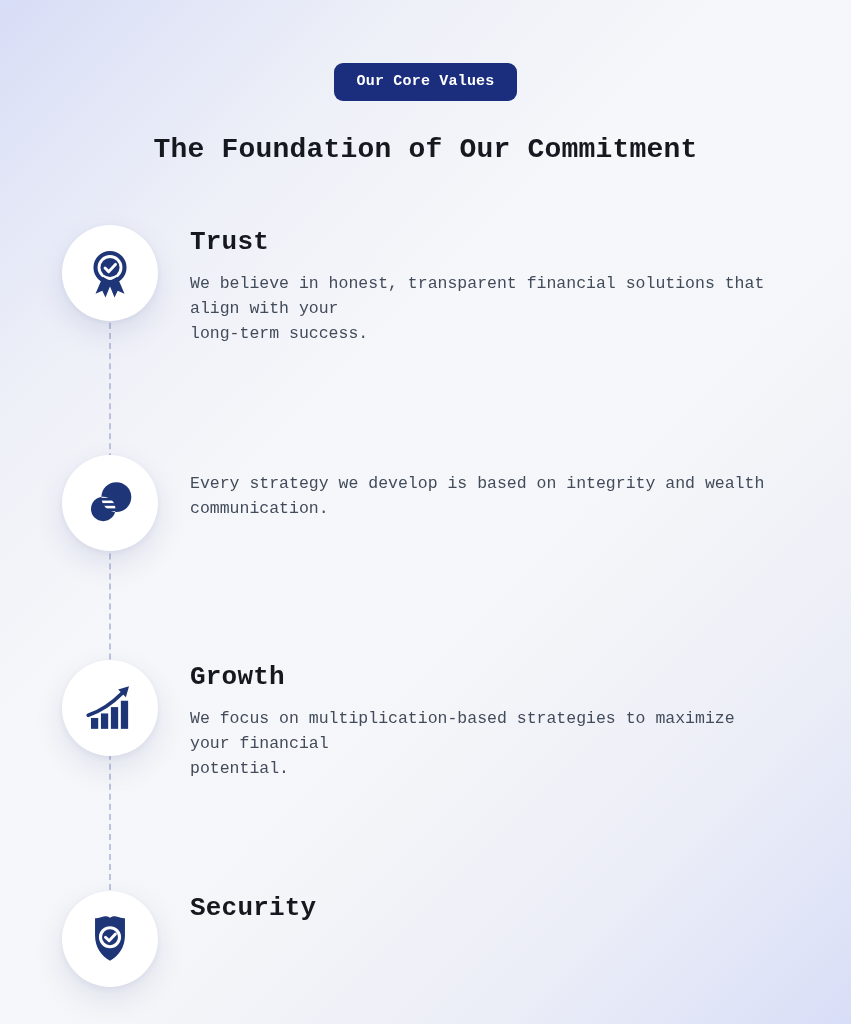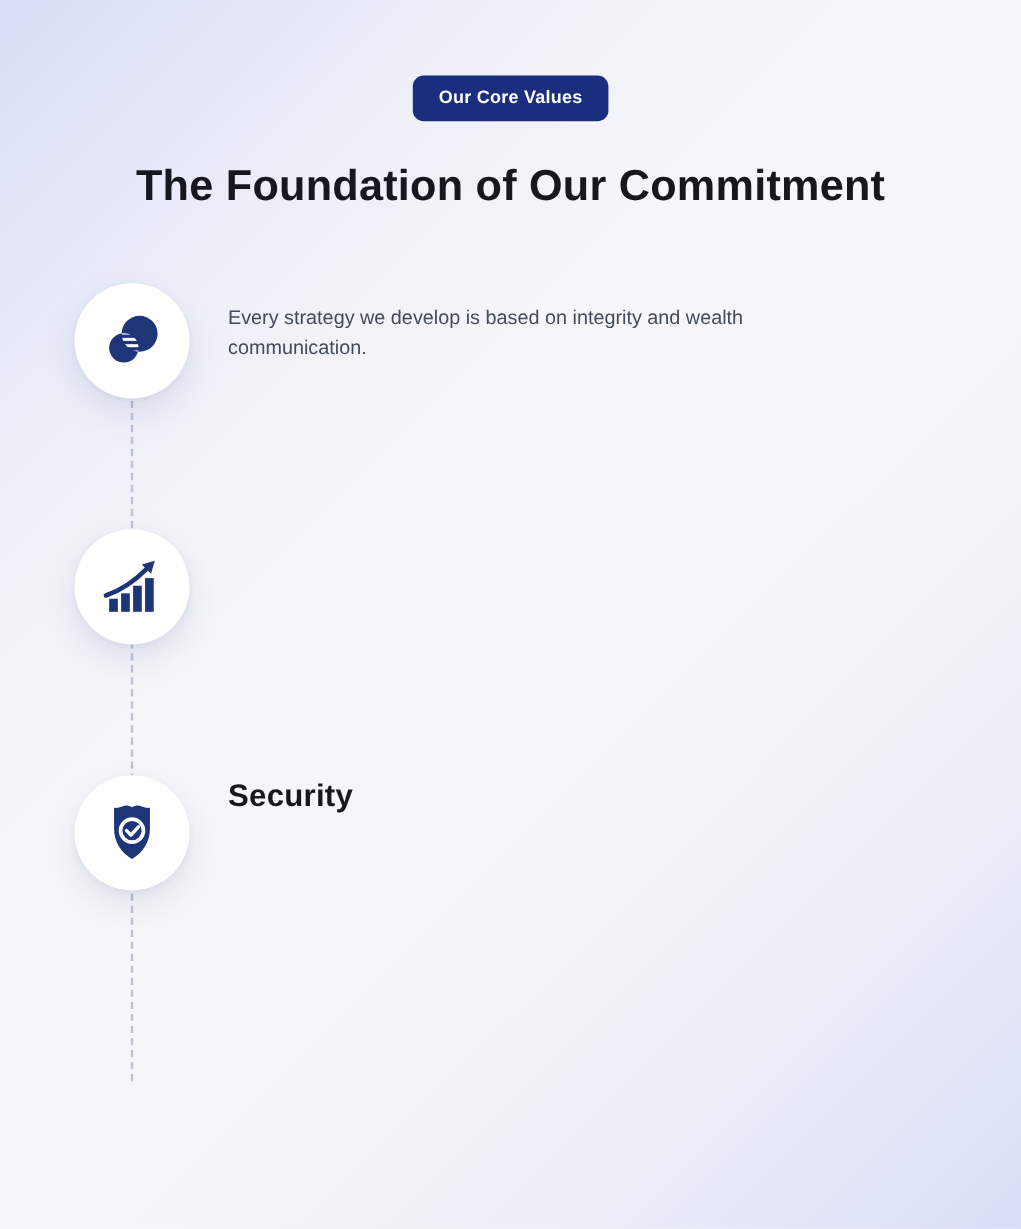--- a/index.html
+++ b/index.html
@@ -7,36 +7,36 @@
     --badge-bg:#1b2d7d;
     --title:#15181e;
     --body:#424b5a;
   }
   *{box-sizing:border-box;margin:0;padding:0;}
   html,body{width:851px;height:1024px;overflow:hidden;}
   body{
     font-family:"Liberation Sans","DejaVu Sans",sans-serif;
     background:linear-gradient(135deg,#d7ddf6 0%,#eef0f8 22%,#f6f7fa 40%,#f5f6f9 60%,#eceef7 80%,#d8def7 100%);
   }
-  .page{width:851px;height:840px;position:relative;}
+  .page{width:851px;height:840px;position:relative;font-family:Liberation Mono, monospace;}
   .header{text-align:center;padding-top:63px;}
   .badge{
     display:inline-block;
     background:var(--badge-bg);
     color:#ffffff;
     font-weight:700;
     font-size:15px;
     line-height:18px;
     padding:10px 22px;
     border-radius:9px;
     letter-spacing:.2px;
   }
   .main-title{
     margin-top:33px;
-    font-size:36px;
+    font-size:28px;
     font-weight:700;
     color:var(--title);
     letter-spacing:.2px;
   }
   .items{
     position:relative;
     margin-top:60px;
     padding-left:62px;
   }
   .timeline-line{
@@ -88,20 +88,38 @@
 <div class="page">
 
   <div class="header">
     <div class="badge">Our Core Values</div>
     <h1 class="main-title">The Foundation of Our Commitment</h1>
   </div>
 
   <div class="items">
     <div class="timeline-line"></div>
 
+    <div class="item">
+      <div class="icon-circle">
+        <span>
+          <svg viewBox="0 0 64 64" fill="none">
+            <path d="M24 36 L16 55 L23.5 51.5 L27 59 L34 42 Z" fill="currentColor"></path>
+            <path d="M40 36 L48 55 L40.5 51.5 L37 59 L30 42 Z" fill="currentColor"></path>
+            <circle cx="32" cy="26" r="16" stroke="currentColor" stroke-width="4.5"></circle>
+            <circle cx="32" cy="26" r="10.5" fill="currentColor"></circle>
+            <path d="M26.5 26.5 l4 4 l7.5 -8" stroke="#ffffff" stroke-width="3.2" stroke-linecap="round" stroke-linejoin="round"></path>
+          </svg>
+        </span>
+      </div>
+      <div class="content">
+        <h2 class="item-title">Trust</h2>
+        <p class="item-desc">We believe in honest, transparent financial solutions that align with your
+long-term success.</p>
+      </div>
+    </div>
 
     <div class="item">
       <div class="icon-circle">
         <span>
           <svg viewBox="0 0 64 64" fill="none">
             <defs>
               <clipPath id="clipBig">
                   <circle cx="39" cy="25.5" r="16.5"></circle>
                 </clipPath>
               <clipPath id="clipSmall">
@@ -134,20 +152,23 @@
             <rect x="11" y="43" width="8" height="12" fill="currentColor"></rect>
             <rect x="22" y="38" width="8" height="17" fill="currentColor"></rect>
             <rect x="33" y="31" width="8" height="24" fill="currentColor"></rect>
             <rect x="44" y="24" width="8" height="31" fill="currentColor"></rect>
             <path d="M8 40 C20 36 32 29 45 16" stroke="currentColor" stroke-width="4.2" stroke-linecap="round"></path>
             <path d="M53 8 L49.5 20 L41 11.5 Z" fill="currentColor"></path>
           </svg>
         </span>
       </div>
       <div class="content">
+        <h2 class="item-title">Growth</h2>
+        <p class="item-desc">We focus on multiplication-based strategies to maximize your financial
+potential.</p>
       </div>
     </div>
 
     <div class="item">
       <div class="icon-circle">
         <span>
           <svg viewBox="0 0 64 64" fill="none">
             <path d="M32 8.5 C35.5 6.5 38 6.5 41 7.8 C43.5 8.8 46 9.3 48.5 9 L48.5 28 C48.5 41 41.5 50.5 32 56 C22.5 50.5 15.5 41 15.5 28 L15.5 9 C18 9.3 20.5 8.8 23 7.8 C26 6.5 28.5 6.5 32 8.5 Z" fill="currentColor"></path>
             <circle cx="32" cy="30" r="10.5" stroke="#ffffff" stroke-width="3.4"></circle>
             <path d="M27 30 l4 4 l7 -7.5" stroke="#ffffff" stroke-width="3.2" stroke-linecap="round" stroke-linejoin="round"></path>

